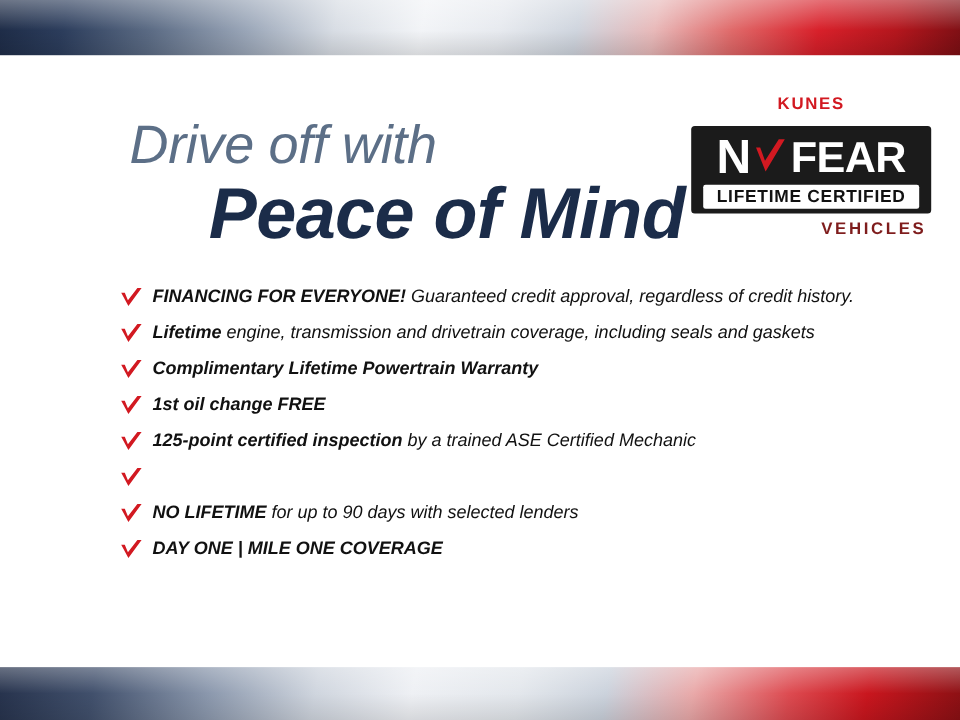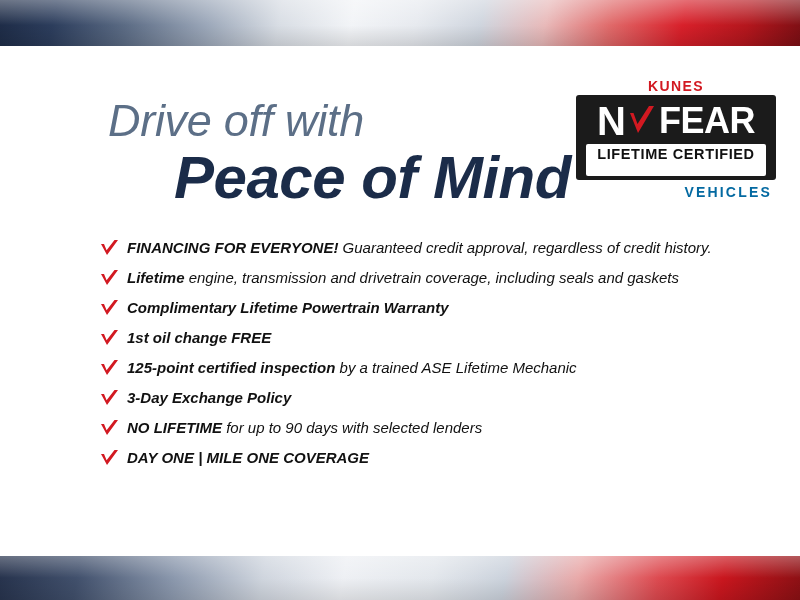--- a/index.html
+++ b/index.html
@@ -115,21 +115,21 @@
     right: 24px;
     top: 78px;
     width: 200px;
     text-align: center;
   }
   .logo-kunes {
     color: #d21921;
     font-size: 14px;
     font-weight: bold;
     letter-spacing: 1.4px;
-    margin-bottom: 1px;
+    margin-bottom: 11px;
     text-align: center;
   }
   .logo-main {
     background: #1b1b1b;
     border-radius: 3px;
     padding: 6px 10px 4px 10px;
     display: block;
   }
   .logo-nofear {
     display: flex;
@@ -159,25 +159,25 @@
     line-height: 38px;
     letter-spacing: -0.5px;
   }
   .logo-lifetime {
     margin-top: 3px;
     background: #ffffff;
     color: #111111;
     font-size: 14.5px;
     font-weight: bold;
     letter-spacing: 0.6px;
-    padding: 2px 0 14px 0;
+    padding: 2px 0 2px 0;
     border-radius: 2px;
   }
   .logo-vehicles {
-    color: #0369a1;
+    color: #7f1d1d;
     font-size: 14px;
     font-weight: bold;
     letter-spacing: 2.2px;
     margin-top: 4px;
     text-align: right;
     padding-right: 4px;
   }
 
   
   .features {
@@ -294,33 +294,30 @@
       </span>
     </div>
 
     <div class="feature">
       <span class="check">
         <svg width="19" height="18" viewBox="0 0 19 18">
             <path d="M1 5 L7 16 L18 1 L14.5 1 L6.6 11.2 L4 5 Z" fill="#d21921"></path>
           </svg>
       </span>
       <span class="feature-text">
-        <span class="b">125-point certified inspection</span><span> by a trained ASE Lifetime Mechanic</span>
-      </span>
-    </div>
-
-
-    <div class="feature">
-      <span class="check">
-        <svg width="19" height="18" viewBox="0 0 19 18">
-            <path d="M1 5 L7 16 L18 1 L14.5 1 L6.6 11.2 L4 5 Z" fill="#d21921"></path>
-          </svg>
-      </span>
-      <span class="feature-text">
-        <span class="b">3-Day Exchange Policy</span><span></span>
+        <span class="b">125-point certified inspection</span><span> by a trained ASE Certified Mechanic</span>
+      </span>
+    </div>
+
+
+    <div class="feature">
+      <span class="check">
+        <svg width="19" height="18" viewBox="0 0 19 18">
+            <path d="M1 5 L7 16 L18 1 L14.5 1 L6.6 11.2 L4 5 Z" fill="#d21921"></path>
+          </svg>
       </span>
     </div>
 
     <div class="feature">
       <span class="check">
         <svg width="19" height="18" viewBox="0 0 19 18">
             <path d="M1 5 L7 16 L18 1 L14.5 1 L6.6 11.2 L4 5 Z" fill="#d21921"></path>
           </svg>
       </span>
       <span class="feature-text">

